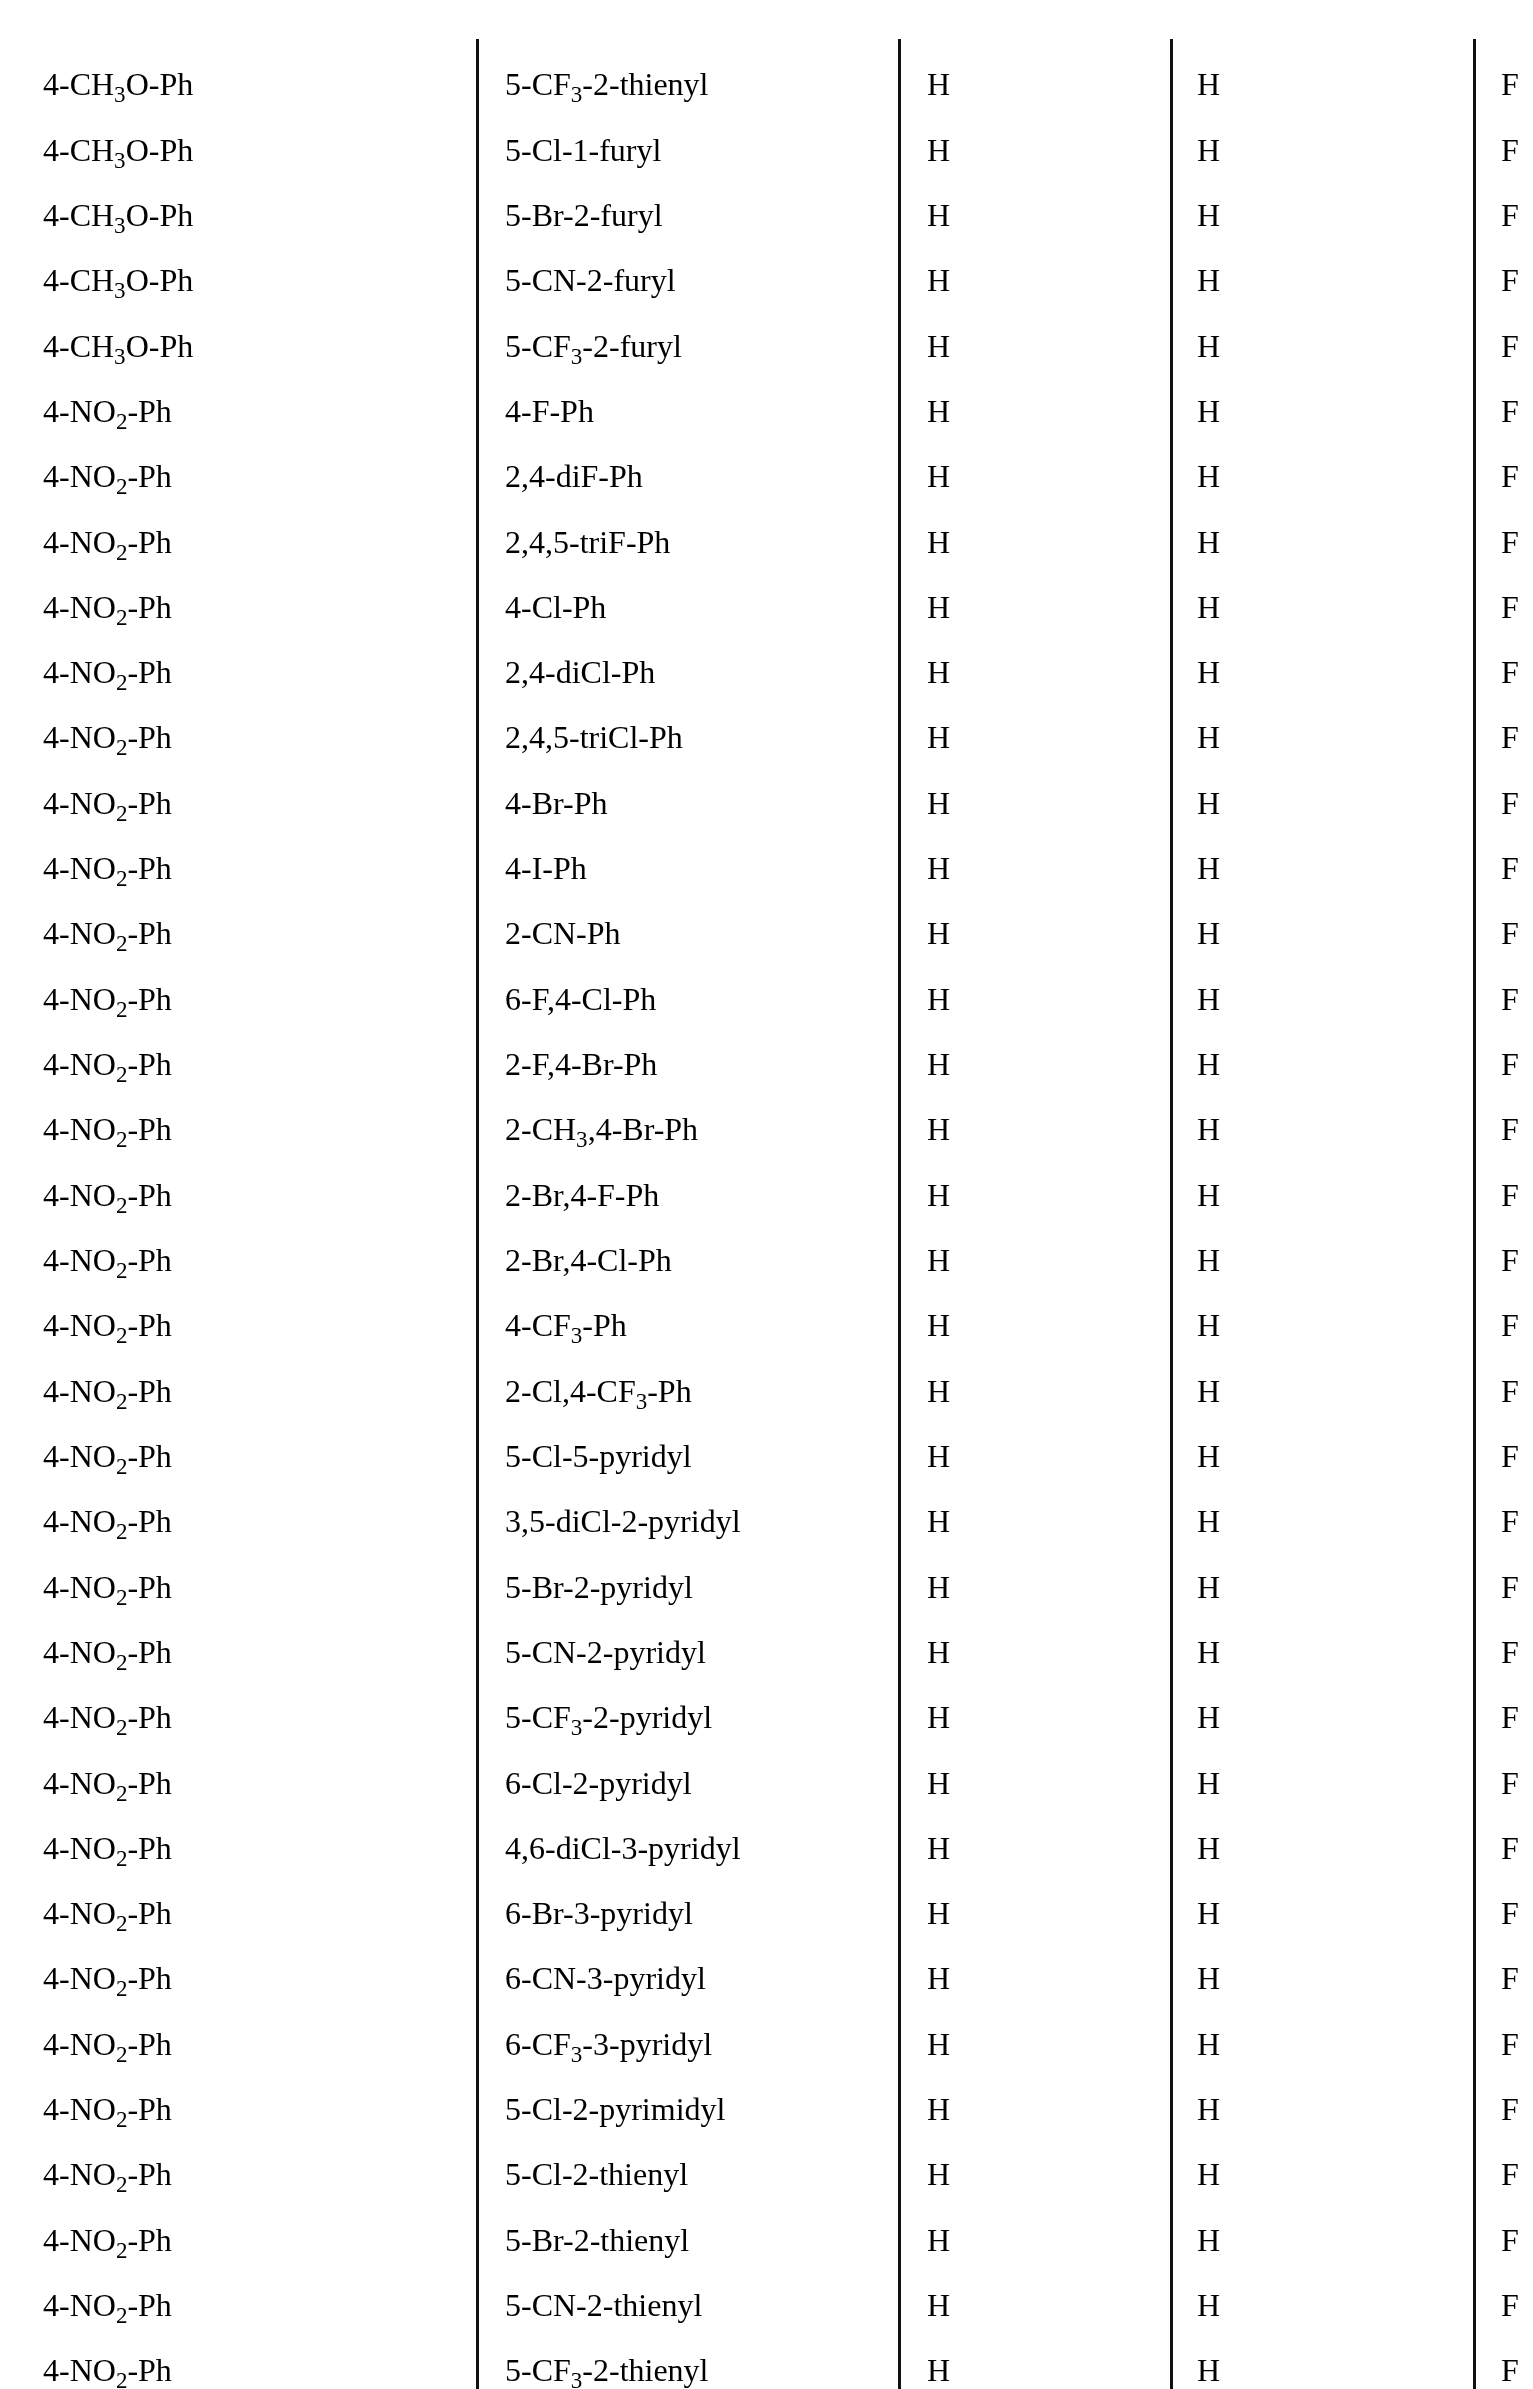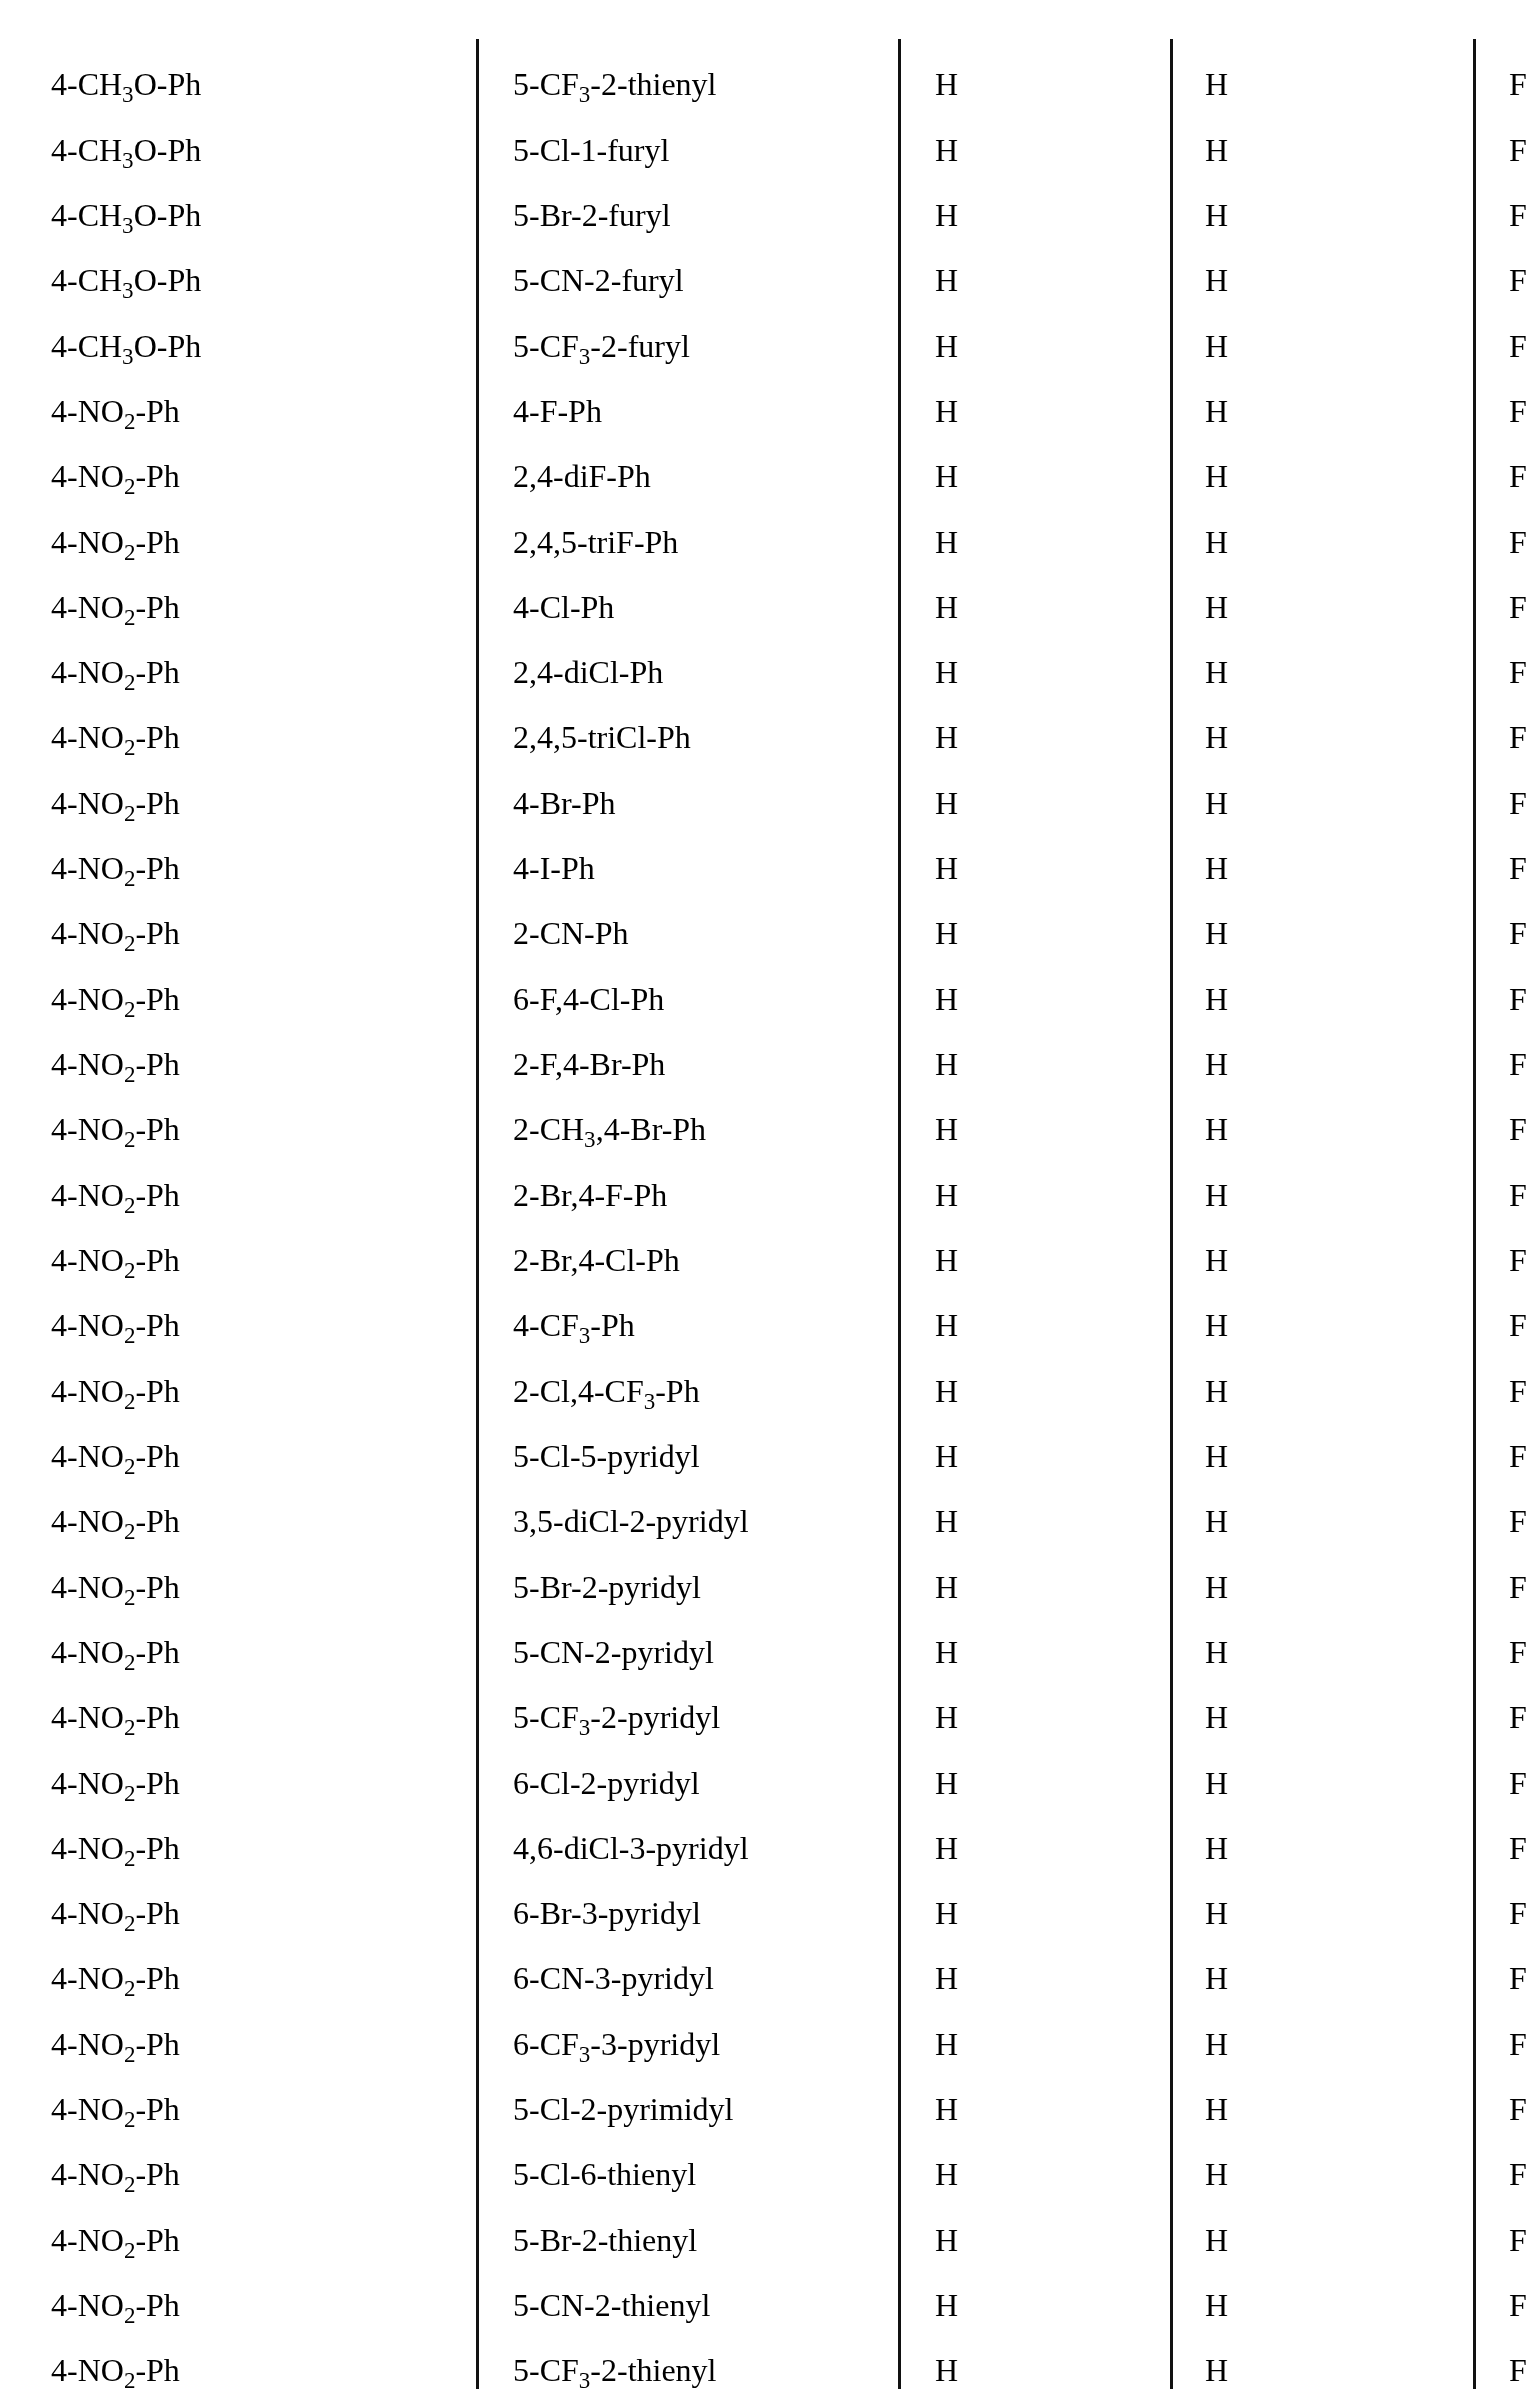--- a/index.html
+++ b/index.html
@@ -23,21 +23,21 @@
       background: #111111;
     }
     .table {
       position: absolute;
       left: 0;
       top: 0;
       width: 1534px;
     }
     .row {
       position: absolute;
-      left: 12px;
+      left: 4px;
       width: 1232px;
       height: 65px;
     }
     .cell {
       position: absolute;
       top: 0;
       font-size: 32px;
       line-height: 1;
       white-space: nowrap;
     }
@@ -280,21 +280,21 @@
     </div>
     <div class="row" style="top: 2093px;">
       <span class="cell c1">4-NO<sub>2</sub>-Ph</span>
       <span class="cell c2">5-Cl-2-pyrimidyl</span>
       <span class="cell c3">H</span>
       <span class="cell c4">H</span>
       <span class="cell c5">F</span>
     </div>
     <div class="row" style="top: 2158px;">
       <span class="cell c1">4-NO<sub>2</sub>-Ph</span>
-      <span class="cell c2">5-Cl-6-thienyl</span>
+      <span class="cell c2">5-Cl-2-thienyl</span>
       <span class="cell c3">H</span>
       <span class="cell c4">H</span>
       <span class="cell c5">F</span>
     </div>
     <div class="row" style="top: 2224px;">
       <span class="cell c1">4-NO<sub>2</sub>-Ph</span>
       <span class="cell c2">5-Br-2-thienyl</span>
       <span class="cell c3">H</span>
       <span class="cell c4">H</span>
       <span class="cell c5">F</span>

